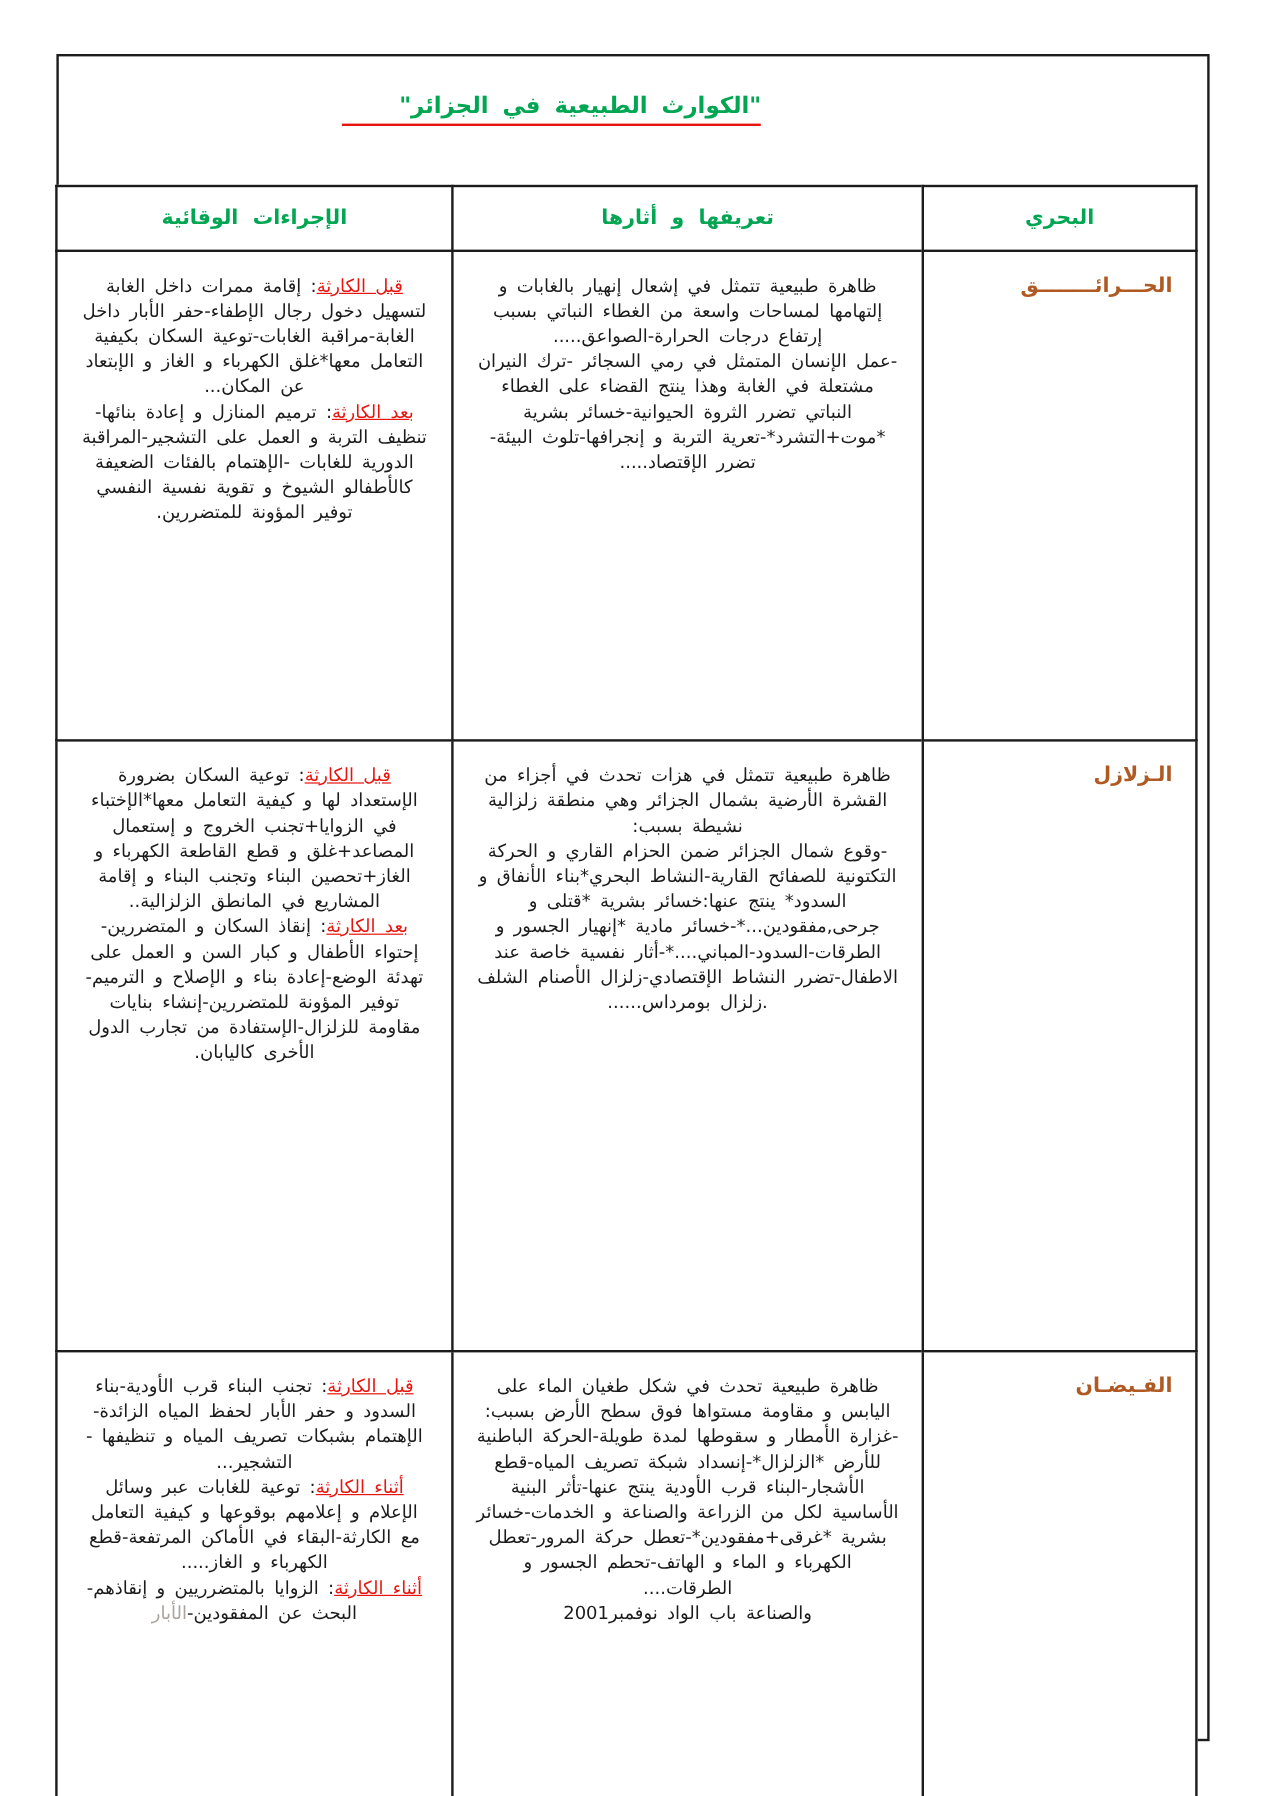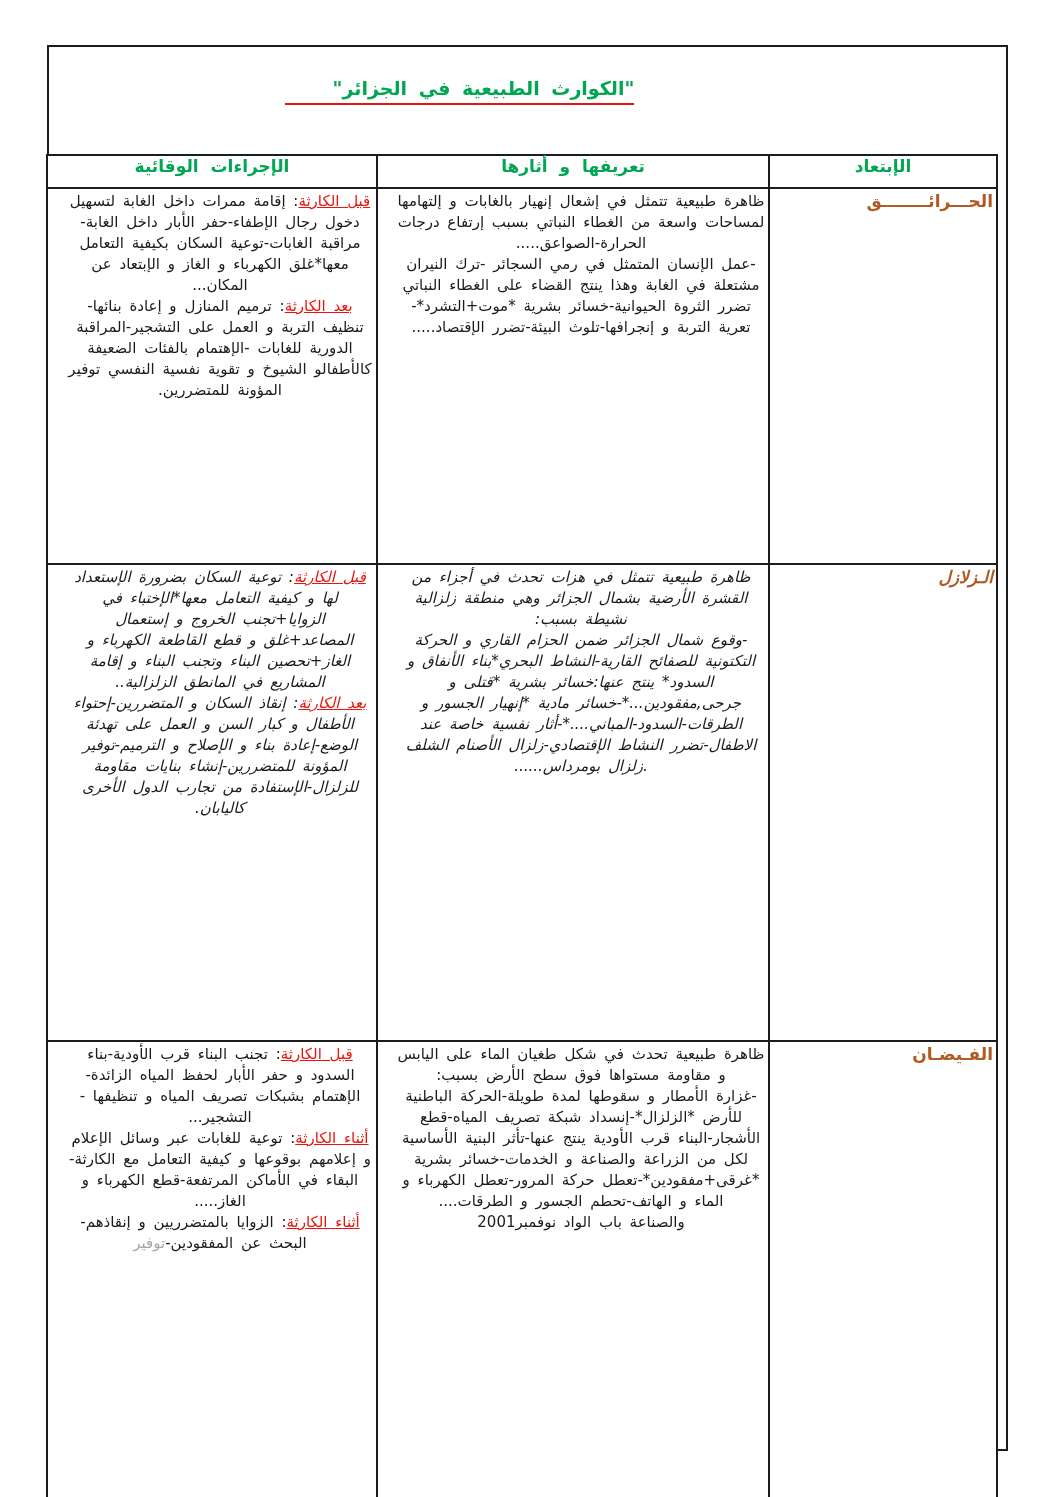--- a/index.html
+++ b/index.html
@@ -16,29 +16,29 @@
     display:inline-block;transform:translateX(-68px); 
     color:#00A651;font-size:19px;font-weight:bold;letter-spacing:3px;word-spacing:5px;
     border-bottom:2px solid #e8150f;padding-bottom:4px;padding-inline-end:48px;
   }
   table.disasters{
     position:absolute;top:107px;right:8px;width:950px;
     border-collapse:collapse;table-layout:fixed;direction:rtl;
     background:#fff;
   }
   table.disasters th, table.disasters td{
-    border:2px solid #1c1c1c;vertical-align:top;padding:0;box-sizing:border-box;
+    border:2px solid #1c1c1c;vertical-align:top;padding:16px;box-sizing:border-box;
   }
   th.hdr{
     height:33px;color:#00A651;font-size:17px;font-weight:bold;
     text-align:center;vertical-align:middle;letter-spacing:2px;word-spacing:6px;
   }
-  .cell{overflow:hidden;padding:2px 3px;box-sizing:border-box;margin-left:16px;}
+  .cell{overflow:hidden;padding:2px 3px;box-sizing:border-box;}
   .h-r1{height:374px;}
-  .h-r2{height:475px;font-style:italic;}
+  .h-r2{height:475px;}
   .h-r3{height:470px;}
   .body-text{
     font-size:15px;line-height:21px;text-align:center;
     letter-spacing:2px;word-spacing:3px;
   }
   .body-text p{margin:0;}
   .phase-label{color:#e8150f;text-decoration:underline;text-decoration-color:#e8150f;}
   .category{
     color:#b05a23;font-weight:bold;font-size:17px;letter-spacing:1px;
   }
@@ -55,21 +55,21 @@
   </div>
 
   <table class="disasters" dir="rtl">
     <colgroup>
       <col style="width:228px">
         <col style="width:392px">
         <col style="width:330px">
     </colgroup>
     <thead>
       <tr>
-        <th class="hdr">الإبتعاد</th>
+        <th class="hdr">البحري</th>
         <th class="hdr">تعريفها و أثارها</th>
         <th class="hdr">الإجراءات الوقائية</th>
       </tr>
     </thead>
     <tbody>
 
       <tr>
         <td class="cat-cell">
           <div class="cell h-r1">
             <span class="category">الحـــرائــــــــق</span>
@@ -119,21 +119,21 @@
           <div class="cell h-r3 body-text">
             <p>ظاهرة طبيعية تحدث في شكل طغيان الماء على اليابس و مقاومة مستواها فوق سطح الأرض بسبب:</p>
             <p>-غزارة الأمطار و سقوطها لمدة طويلة-الحركة الباطنية للأرض *الزلزال*-إنسداد شبكة تصريف المياه-قطع الأشجار-البناء قرب الأودية ينتج عنها-تأثر البنية الأساسية لكل من الزراعة والصناعة و الخدمات-خسائر بشرية *غرقى+مفقودين*-تعطل حركة المرور-تعطل الكهرباء و الماء و الهاتف-تحطم الجسور و الطرقات....</p>
             <p>والصناعة باب الواد نوفمبر2001</p>
           </div>
         </td>
         <td>
           <div class="cell h-r3 body-text">
             <p><span class="phase-label">قبل الكارثة</span><span>: تجنب البناء قرب الأودية-بناء السدود و حفر الأبار لحفظ المياه الزائدة-الإهتمام بشبكات تصريف المياه و تنظيفها - التشجير...</span></p>
             <p><span class="phase-label">أثناء الكارثة</span><span>: توعية للغابات عبر وسائل الإعلام و إعلامهم بوقوعها و كيفية التعامل مع الكارثة-البقاء في الأماكن المرتفعة-قطع الكهرباء و الغاز.....</span></p>
-            <p><span class="phase-label">أثناء الكارثة</span><span>: الزوايا بالمتضرريين و إنقاذهم-البحث عن المفقودين-</span><span class="faded-word">توفير</span></p>
+            <p><span class="phase-label">أثناء الكارثة</span><span>: الزوايا بالمتضرريين و إنقاذهم-البحث عن المفقودين-</span><span class="faded-word">الأبار</span></p>
           </div>
         </td>
       </tr>
 
     </tbody>
   </table>
 
 </div>
 
 </body></html>

